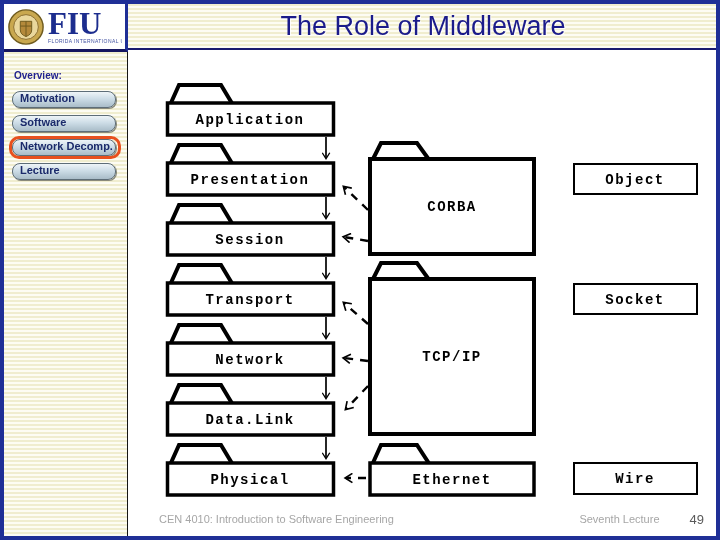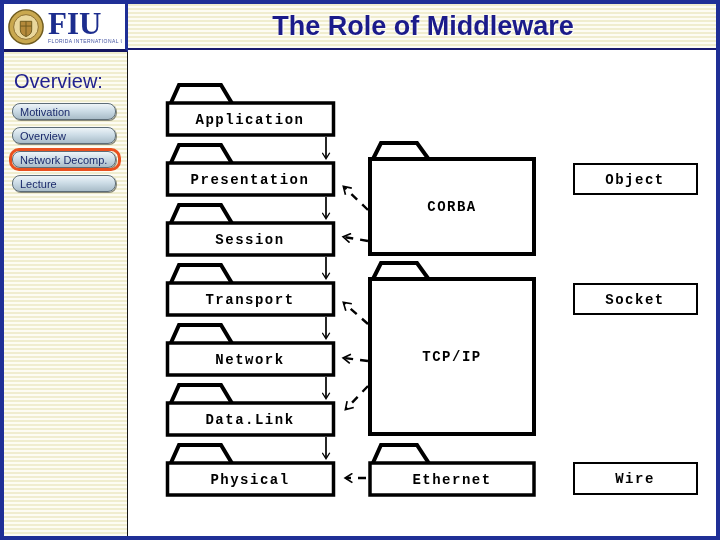--- a/index.html
+++ b/index.html
@@ -13,46 +13,46 @@
     background:repeating-linear-gradient(180deg,#f0eDcf 0px,#f0edcf 2px,#fdfcf3 2px,#fdfcf3 4px);
   }
   
   .header{
     position:absolute;left:0;top:0;right:0;height:46px;
     border-bottom:2px solid #1a1a6e;
   }
   .title-wrap{position:absolute;left:126px;right:0;top:0;height:44px;
     display:flex;align-items:center;justify-content:center;}
   .title{
-    color:#1b1b8a;font-weight:bold;font-size:27px;letter-spacing:0px;
+    color:#1b1b8a;font-weight:normal;font-size:27px;letter-spacing:0px;
     text-shadow:1px 1px 0 rgba(255,255,255,.85);
   }
   .logo-box{
     position:absolute;left:0;top:0;width:124px;height:48px;background:#fff;
     border-right:3px solid #1f2f96;border-bottom:3px solid #151560;
     display:flex;align-items:center;padding:2px 3px;
   }
   .seal{flex:0 0 38px;height:38px;margin-right:3px;}
   .fiu-text{display:flex;flex-direction:column;line-height:1;overflow:hidden;}
   .fiu-letters{font-family:"Liberation Serif",serif;font-weight:bold;
     font-size:31px;color:#1c2d8e;letter-spacing:0px;line-height:.95;}
   .fiu-univ{font-size:5px;color:#4050a0;white-space:nowrap;letter-spacing:.4px;}
   
   .sidebar{
     position:absolute;left:0;top:48px;width:124px;bottom:0;
     border-right:1px solid #151515;padding:14px 8px 0 8px;
   }
-  .sb-heading{color:#22228e;font-weight:normal;font-size:20px;margin:4px 0 10px 2px;}
+  .sb-heading{color:#22228e;font-weight:bold;font-size:10px;margin:4px 0 10px 2px;}
   .sb-btn{
     position:relative;width:104px;height:17px;margin:0 12px 7px 0;
     border:1px solid #5d6d78;border-radius:8px;
     background:linear-gradient(180deg,#eef4f8 0%,#cddde7 45%,#a9bcc8 100%);
     box-shadow:1px 1px 0 #8a8a7a;
-    display:flex;align-items:center;padding-left:7px;
-    font-size:11px;color:#1b2a6b;cursor:pointer;
+    display:flex;padding-left:7px;
+    font-size:11px;color:#1b2a6b;cursor:pointer;font-weight:bold;
   }
   .sb-btn.active::after{
     content:"";position:absolute;left:-4px;top:-4px;right:-6px;bottom:-4px;
     border:3px solid #e8501e;border-radius:10px;pointer-events:none;
   }
   
   .main{position:absolute;left:128px;top:48px;right:0;bottom:0;background:#fff;}
   .diagram-svg{position:absolute;left:0;top:0;pointer-events:none;}
   .pkg-label{
     font-family:"Liberation Mono","DejaVu Sans Mono",monospace;
@@ -90,21 +90,21 @@
       </div>
     </div>
   </div>
 
   <div class="sidebar stripes">
     <div class="sb-heading">Overview:</div>
     <div class="sb-btn">
       <span>Motivation</span>
     </div>
     <div class="sb-btn">
-      <span>Overview</span>
+      <span>Software</span>
     </div>
     <div class="sb-btn active">
       <span>Network Decomp.</span>
     </div>
     <div class="sb-btn">
       <span>Lecture</span>
     </div>
   </div>
 
   <div class="main"></div>
@@ -187,14 +187,21 @@
       <text class="pkg-label" x="448" y="207">CORBA</text>
       <text class="pkg-label" x="448" y="357">TCP/IP</text>
       <text class="pkg-label" x="448" y="480">Ethernet</text>
 
       <text class="pkg-label" x="631" y="180">Object</text>
       <text class="pkg-label" x="631" y="300">Socket</text>
       <text class="pkg-label" x="631" y="479">Wire</text>
     </g>
   </svg>
 
+  <div class="footer">
+    <span>CEN 4010: Introduction to Software Engineering</span>
+    <span class="footer-right">
+      <span>Seventh Lecture</span>
+      <span class="page-num">49</span>
+    </span>
+  </div>
 
 </div>
 
 </body></html>

